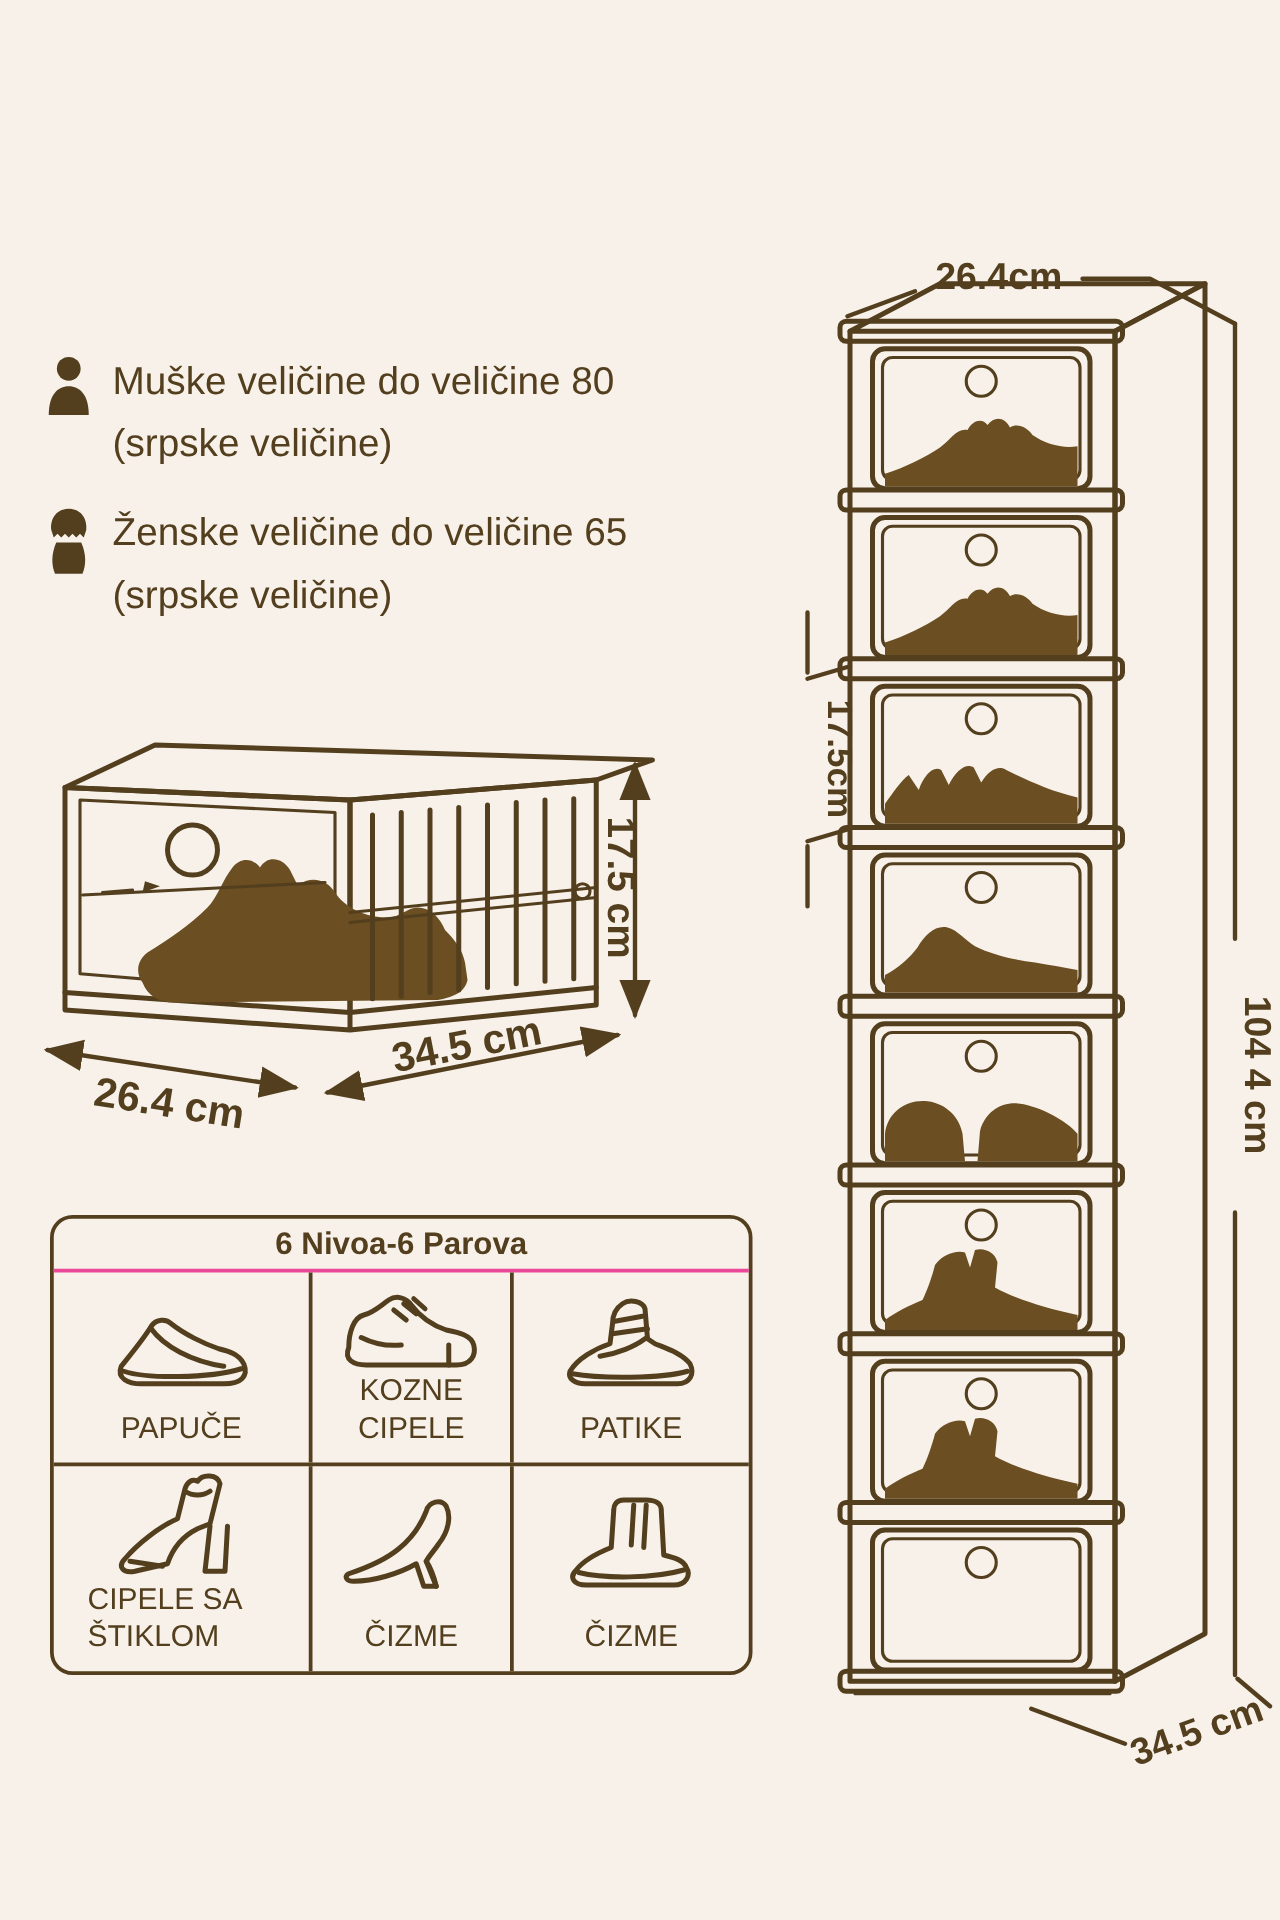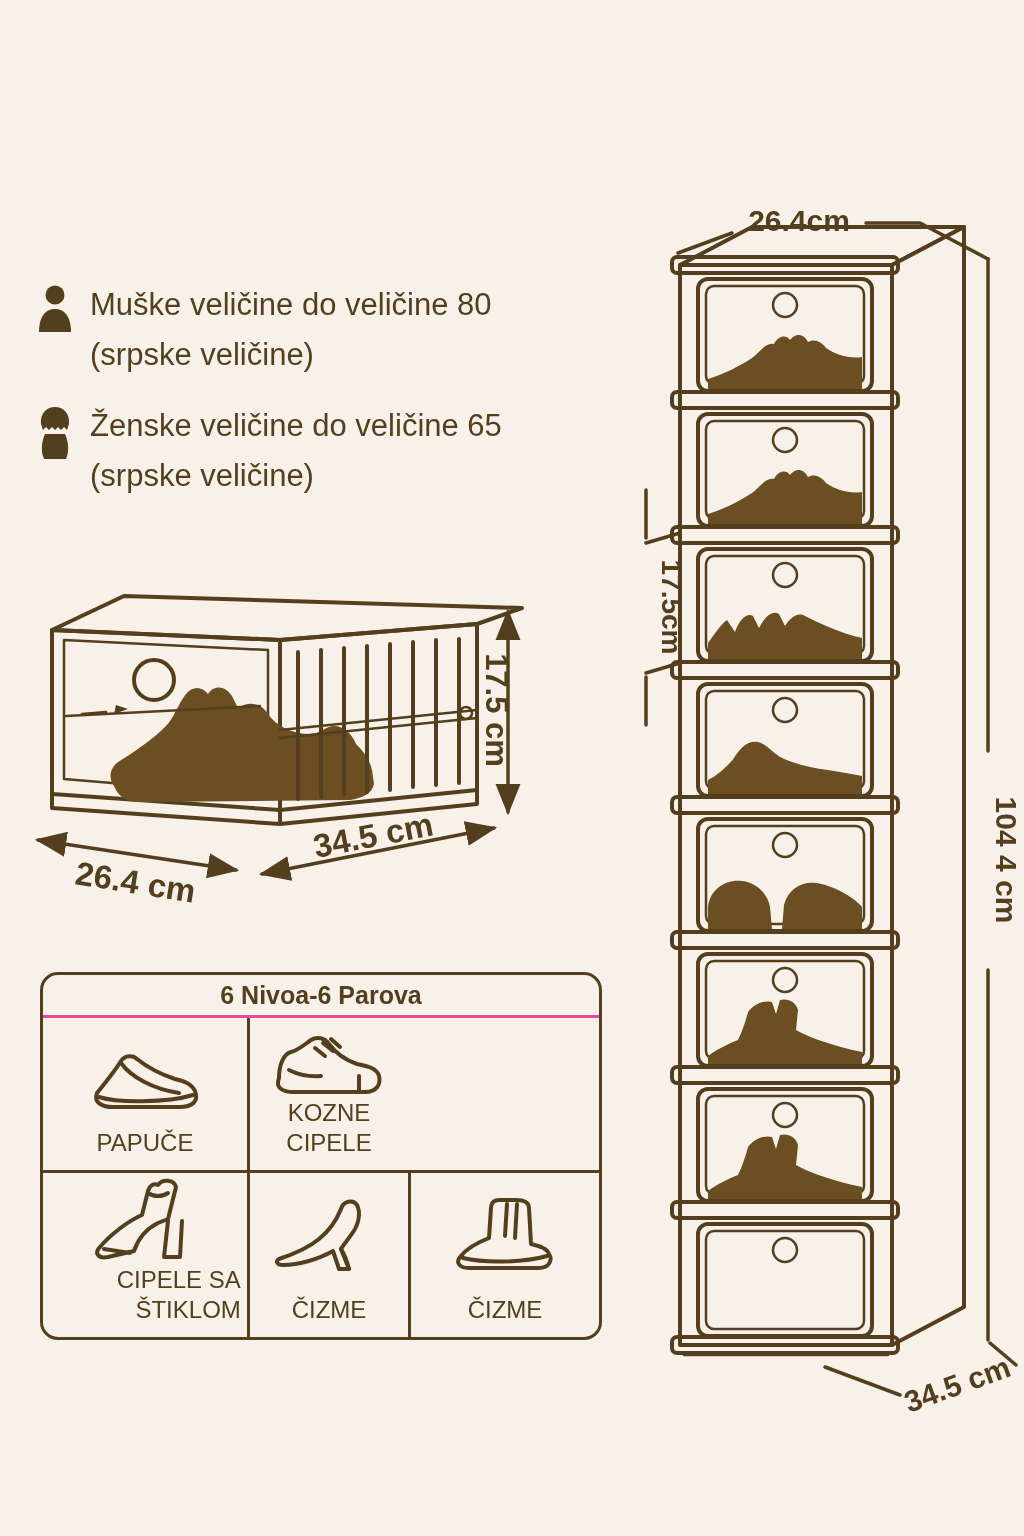--- a/index.html
+++ b/index.html
@@ -20,21 +20,21 @@
   .cap-head{height:46px;border-bottom:3px solid #ec4899;display:flex;align-items:center;
             justify-content:center;font-size:25px;font-weight:700;}
   .cap-row{display:flex;flex:1;}
   .cap-row + .cap-row{border-top:3px solid #533f1e;}
   .cap-cell{display:flex;flex-direction:column;align-items:center;justify-content:flex-end;
             padding-bottom:12px;}
   .cap-cell + .cap-cell{border-left:3px solid #533f1e;}
   .c1{width:204px;} .c2{width:158px;} .c3{flex:1;}
   .cap-ico{flex:1;display:flex;align-items:center;justify-content:center;}
   .cap-label{font-size:24px;line-height:1.25;text-align:center;max-width:95%;}
-  .cap-label.wrap2{text-align:right;align-self:flex-start;padding-left:4px;}
+  .cap-label.wrap2{text-align:left;align-self:flex-start;padding-left:27px;}
   svg{display:block;}
   svg text{font-family:"Liberation Sans",sans-serif;font-weight:700;fill:#533f1e;}
   .ln{fill:none;stroke:#533f1e;stroke-width:4;stroke-linecap:round;stroke-linejoin:round;}
   .ln2{fill:none;stroke:#533f1e;stroke-width:2.5;stroke-linecap:round;stroke-linejoin:round;}
   .lnd{fill:none;stroke:#533f1e;stroke-width:3.5;stroke-linecap:round;stroke-linejoin:round;}
   .face{fill:#f7f1e9;stroke:#533f1e;stroke-width:4;stroke-linejoin:round;}
   .sil{fill:#6b4e22;stroke:none;}
   .solid{fill:#533f1e;stroke:none;}
   .shoe{fill:none;stroke:#533f1e;stroke-width:4;stroke-linecap:round;stroke-linejoin:round;}
 </style>
@@ -131,20 +131,31 @@
         <span class="cap-ico">
           <svg width="116" height="80" viewBox="0 0 116 80">
             <path class="shoe" d="M8,60 C4,70 12,74 22,74 L94,74 C106,74 110,66 108,58 C106,50 96,48 86,46 C74,42 64,34 58,26 C54,20 46,18 40,22 C34,26 28,32 20,34 C12,36 8,48 8,60 Z"></path>
             <path class="shoe" d="M44,30 L54,38 M52,25 L62,33 M60,21 L69,29"></path>
             <path class="shoe" d="M18,52 C28,57 40,59 50,58"></path>
             <path class="shoe" d="M88,74 L88,58"></path>
           </svg>
         </span>
         <div class="cap-label">KOZNE CIPELE</div>
       </div>
+      <div class="cap-cell c3">
+        <span class="cap-ico">
+          <svg width="110" height="80" viewBox="0 0 110 80">
+            <path class="shoe" d="M6,64 C4,70 10,74 18,74 L92,74 C102,74 106,66 102,58 C96,50 84,46 74,42 L68,38 L66,14 C64,8 54,6 48,10 C42,14 40,20 40,26 L38,42 C26,46 12,54 6,64 Z"></path>
+            <path class="shoe" d="M42,24 L64,20 M40,34 L68,30"></path>
+            <path class="shoe" d="M66,38 C58,44 44,50 30,52"></path>
+            <path class="shoe" d="M8,66 C30,70 80,70 100,64"></path>
+          </svg>
+        </span>
+        <div class="cap-label">PATIKE</div>
+      </div>
     </div>
     <div class="cap-row">
       <div class="cap-cell c1">
         <span class="cap-ico">
           <svg width="110" height="92" viewBox="0 0 110 92">
             <path class="shoe" d="M10,74 C4,80 8,86 18,84 L44,78 C48,66 56,56 68,50 L78,46 L86,14 C84,6 72,6 68,12 C64,10 60,12 58,18 L52,42 C38,48 20,62 10,74 Z"></path>
             <path class="shoe" d="M78,48 L74,84 L90,84 L92,48"></path>
             <path class="shoe" d="M58,20 C64,24 72,24 78,20"></path>
             <path class="shoe" d="M14,76 L40,80"></path>
           </svg>

